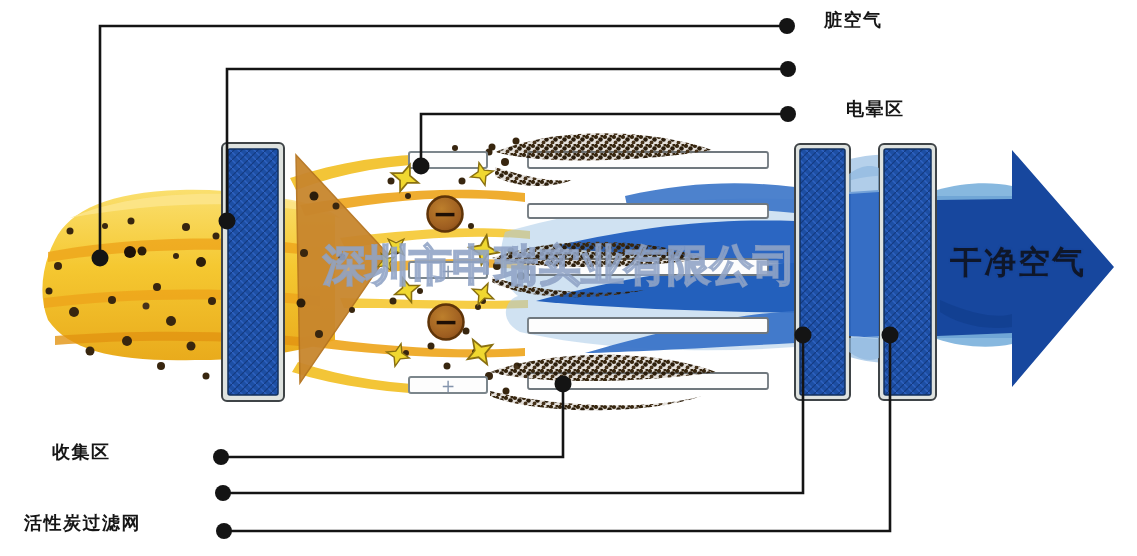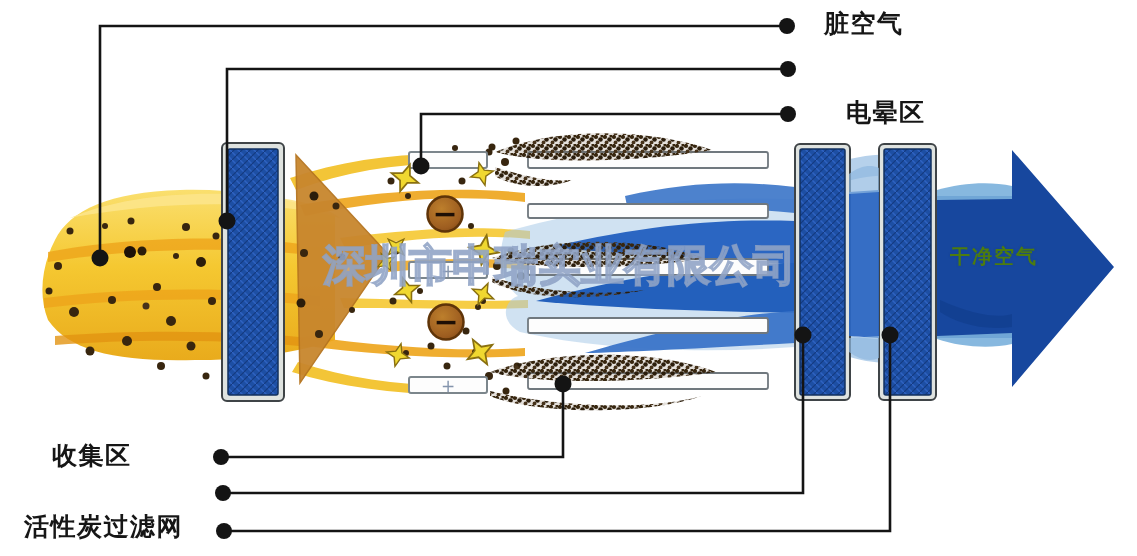--- a/index.html
+++ b/index.html
@@ -2,25 +2,25 @@
 <html><head>
 <meta charset="utf-8">
 <style>
   html,body{margin:0;padding:0;background:#ffffff;}
   .stage{
     position:relative;width:1137px;height:556px;background:#ffffff;overflow:hidden;
     font-family:"DejaVu Sans","Liberation Sans",sans-serif;
   }
   .stage svg{position:absolute;left:0;top:0;}
   .lbl{
-    position:absolute;font-weight:700;font-size:25px;color:#161616;
+    position:absolute;font-weight:700;font-size:18px;color:#161616;
     letter-spacing:1.5px;white-space:nowrap;line-height:1;
   }
   .lbl.clean{
-    color:#4d7c0f;font-size:20px;letter-spacing:2px;
+    color:#0f172a;font-size:32px;letter-spacing:2px;
     text-shadow:0 0 2px rgba(20,60,140,.6);
   }
   .watermark{
     position:absolute;left:323px;top:244px;white-space:nowrap;
     font-size:43px;font-weight:700;letter-spacing:0;line-height:1;
     color:rgba(225,235,248,0.30);
     -webkit-text-stroke:1.6px rgba(140,160,195,0.85);
     pointer-events:none;
   }
   svg text{font-family:"DejaVu Sans","Liberation Sans",sans-serif;}

